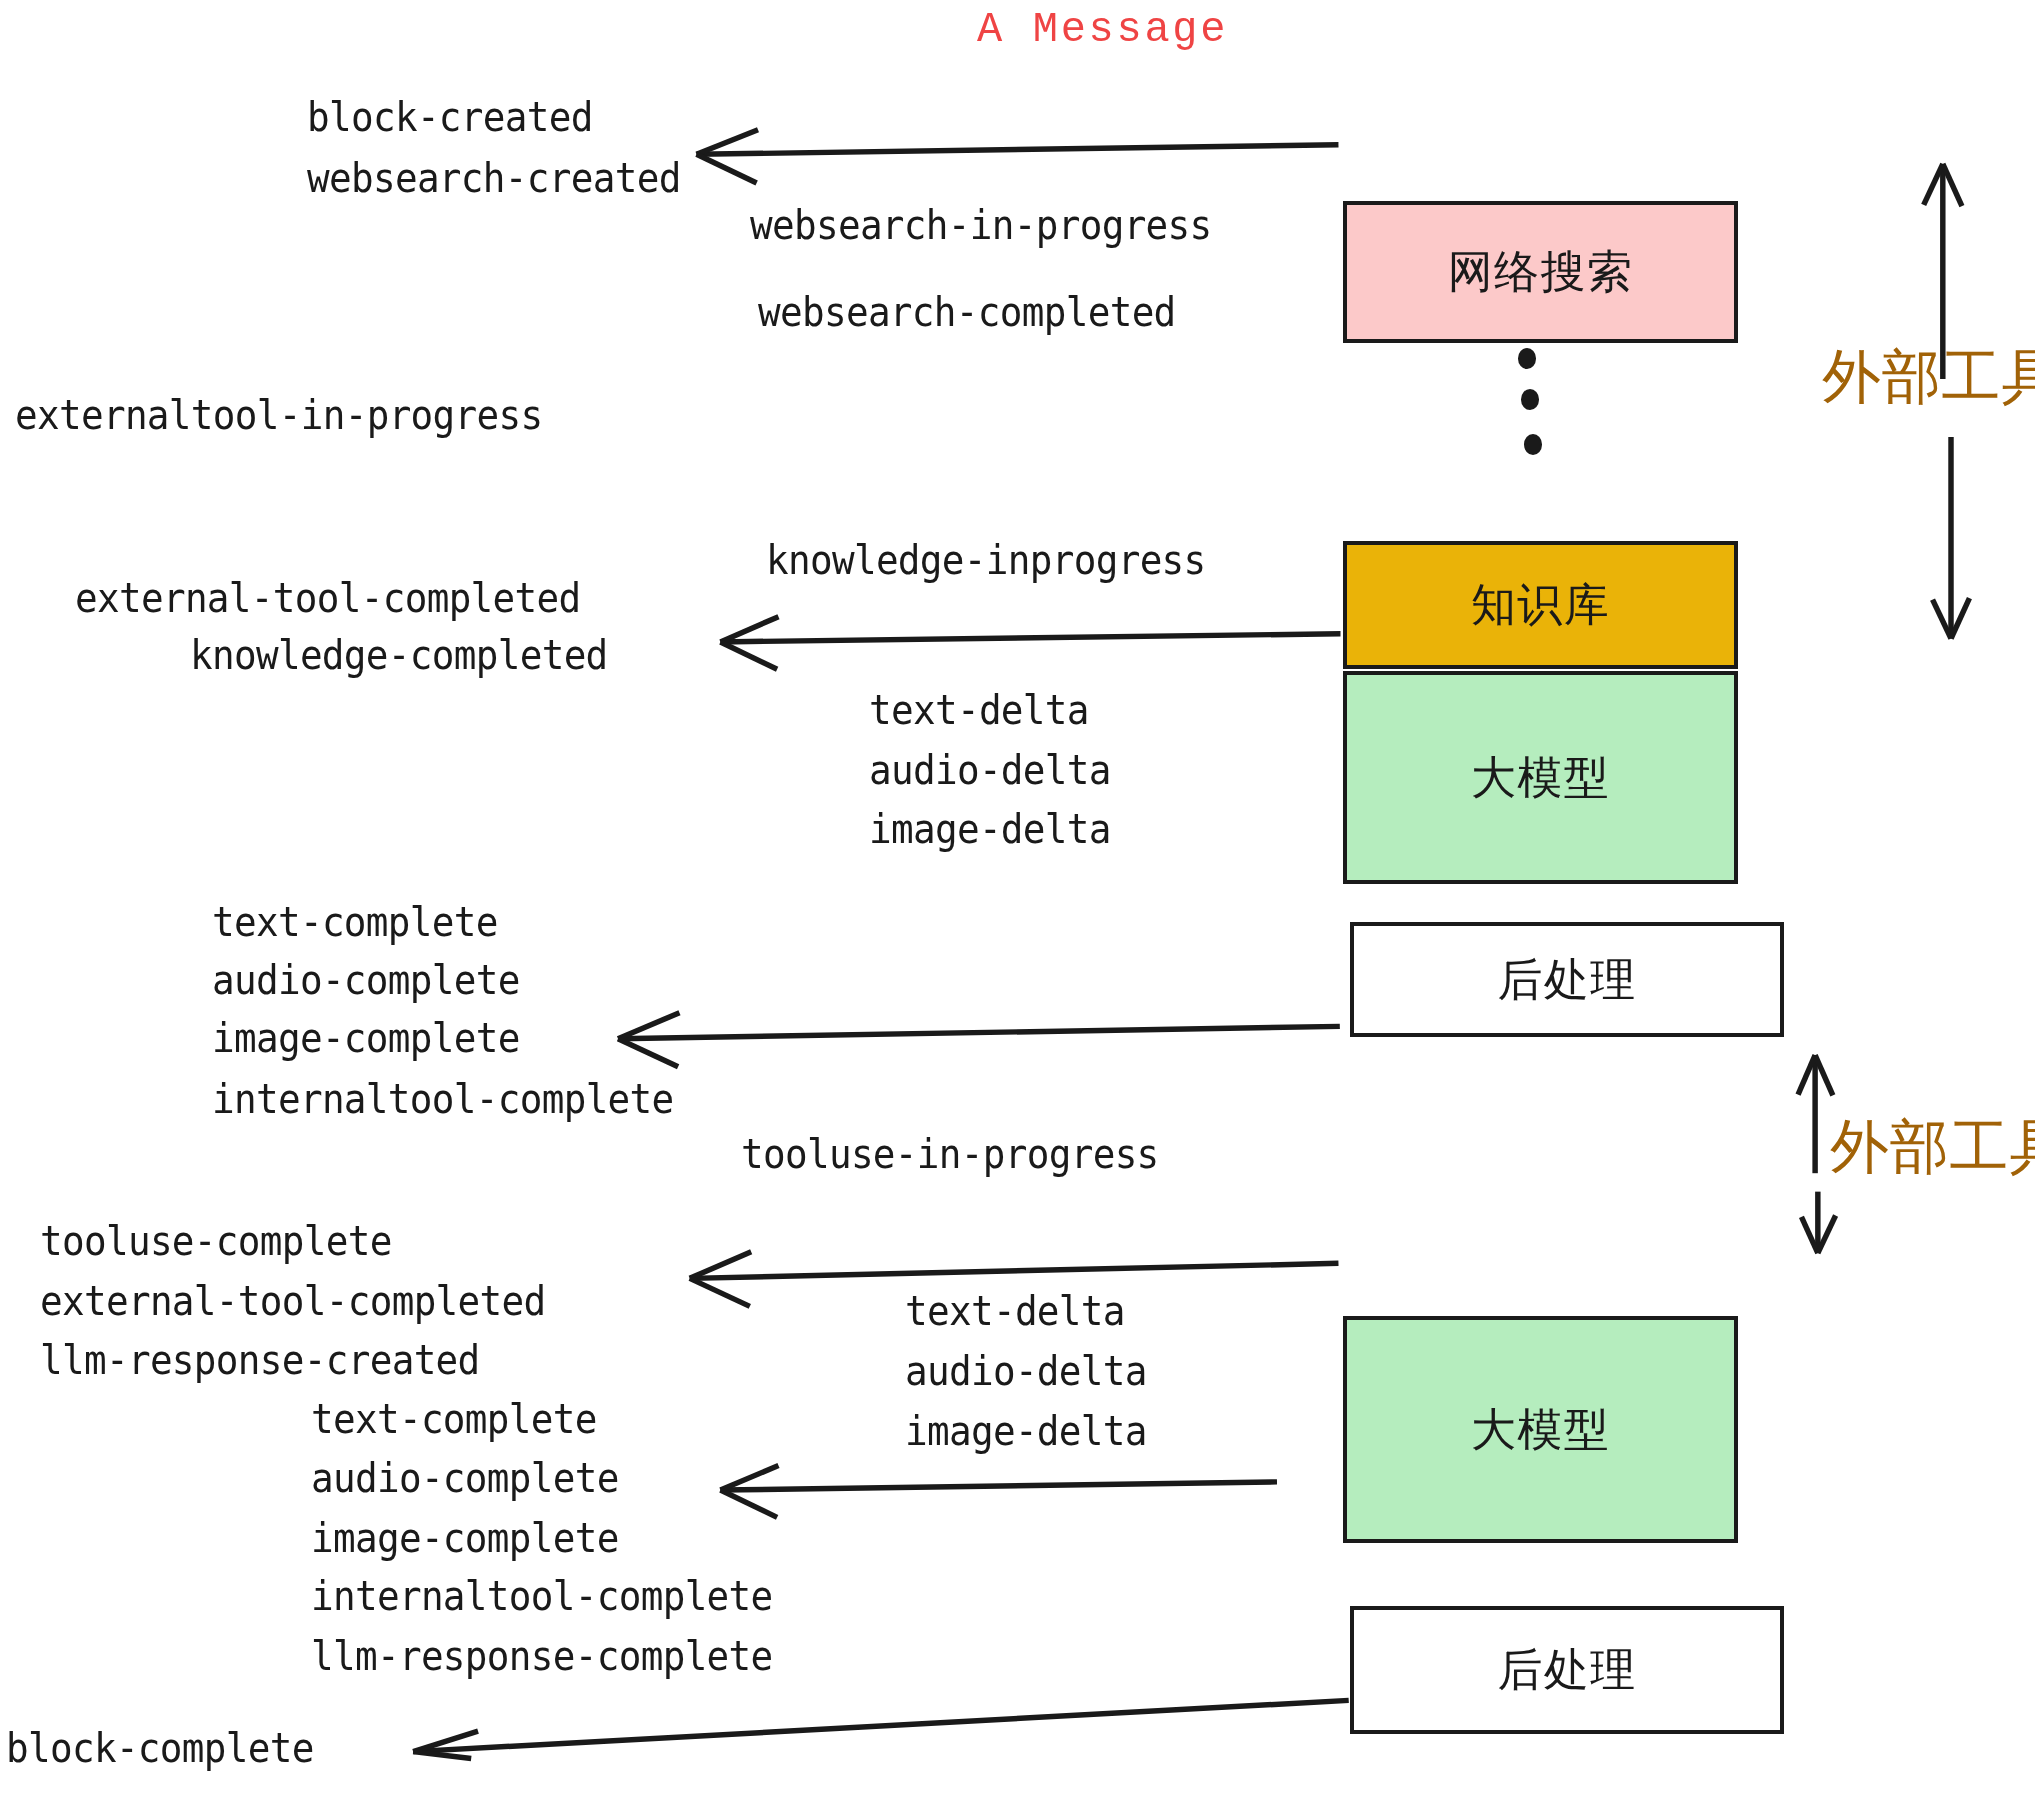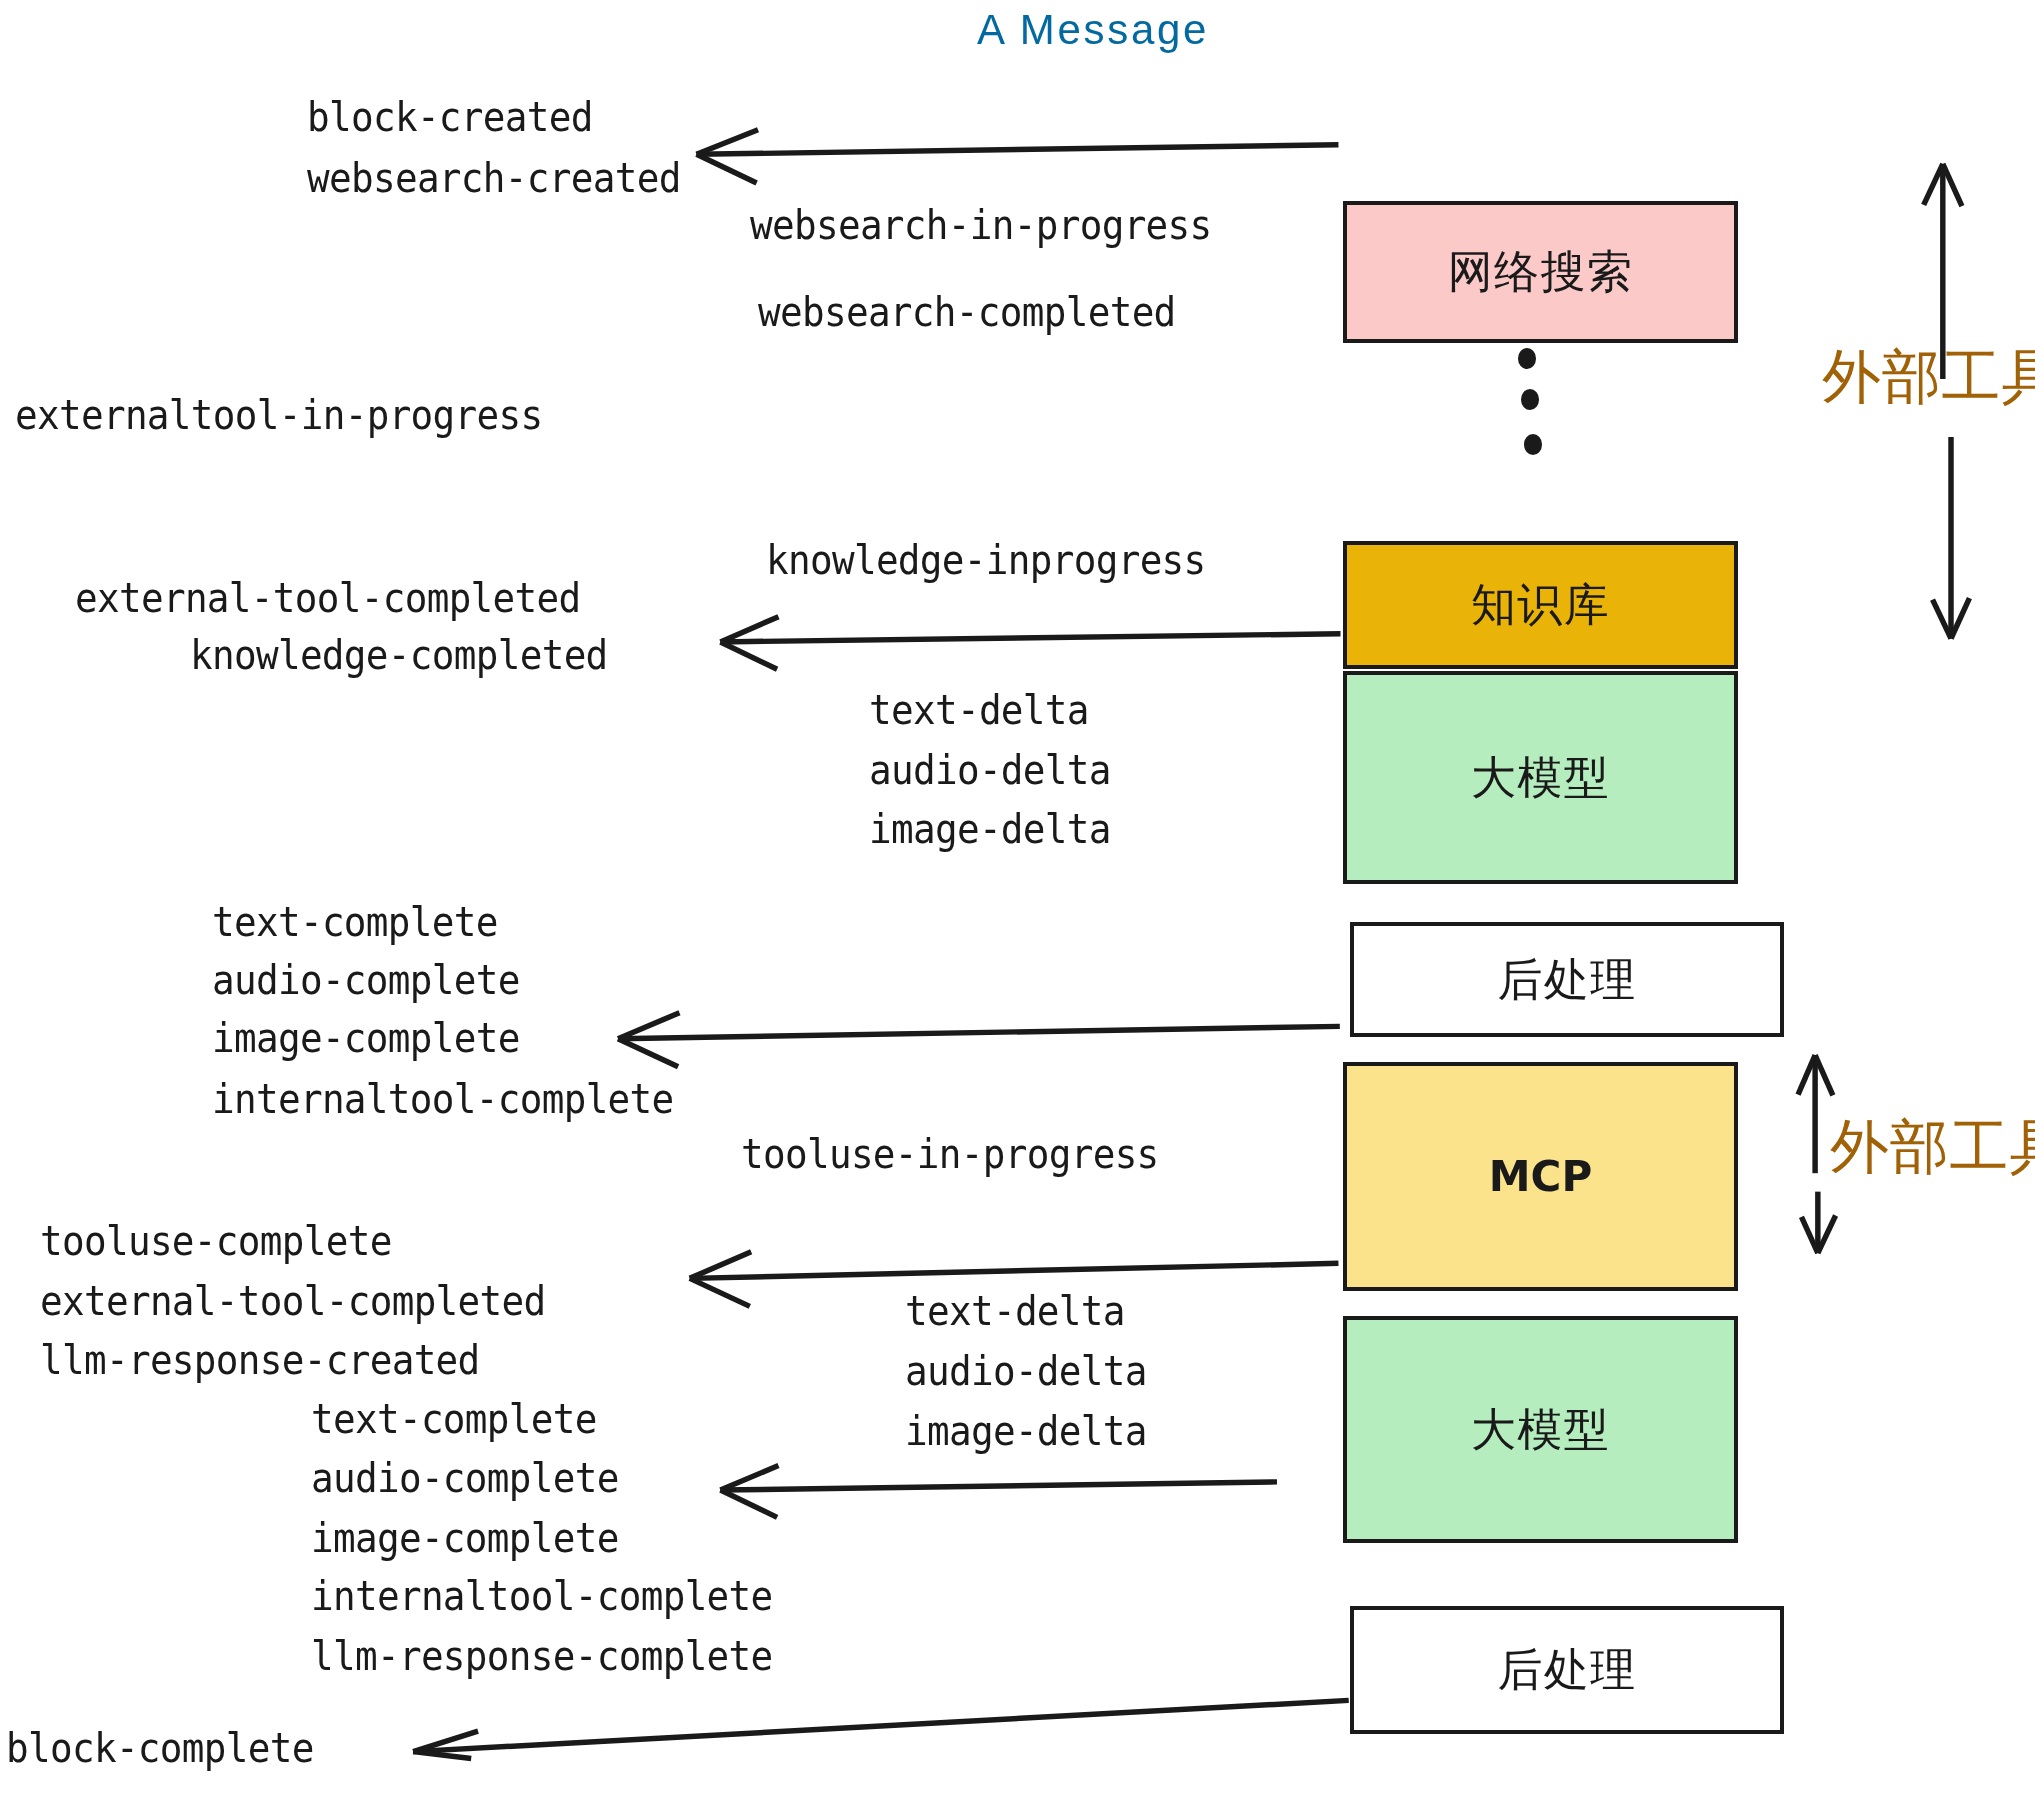--- a/index.html
+++ b/index.html
@@ -21,22 +21,22 @@
     font-family: "DejaVu Sans Mono", "Liberation Mono", monospace;
     font-size: 40px;
     line-height: 1.0;
     white-space: pre;
     letter-spacing: -0.7px;
     transform: scaleX(0.94);
     transform-origin: left center;
   }
   .title {
     position: absolute;
-    color: #0369a1;
-    font-family: Liberation Sans, sans-serif;
+    color: #ef4444;
+    font-family: Liberation Mono, monospace;
     font-size: 42px;
     letter-spacing: 2.7px;
     white-space: pre;
   }
   .box {
     position: absolute;
     box-sizing: border-box;
     border: 4.8px solid #1a1a1a;
     display: flex;
     align-items: center;
@@ -157,23 +157,20 @@
   </div>
 
   <div class="box" style="left:1343px; top:639px; width:395px; height:213px; background:#B5EDBE;">
     <span class="box-label">大模型</span>
   </div>
 
   <div class="box" style="left:1350px; top:890px; width:434px; height:115px; background:#FFFFFF;">
     <span class="box-label">后处理</span>
   </div>
 
-  <div class="box mcp" style="left:1343px; top:1030px; width:395px; height:229px; background:#FBE38C;">
-    <span class="box-label">MCP</span>
-  </div>
 
   <div class="box" style="left:1343px; top:1284px; width:395px; height:227px; background:#B5EDBE;">
     <span class="box-label">大模型</span>
   </div>
 
   <div class="box" style="left:1350px; top:1574px; width:434px; height:128px; background:#FFFFFF;">
     <span class="box-label">后处理</span>
   </div>
 
   <div class="grp-label" style="left:1822px; top:338px;">外部工具</div>

